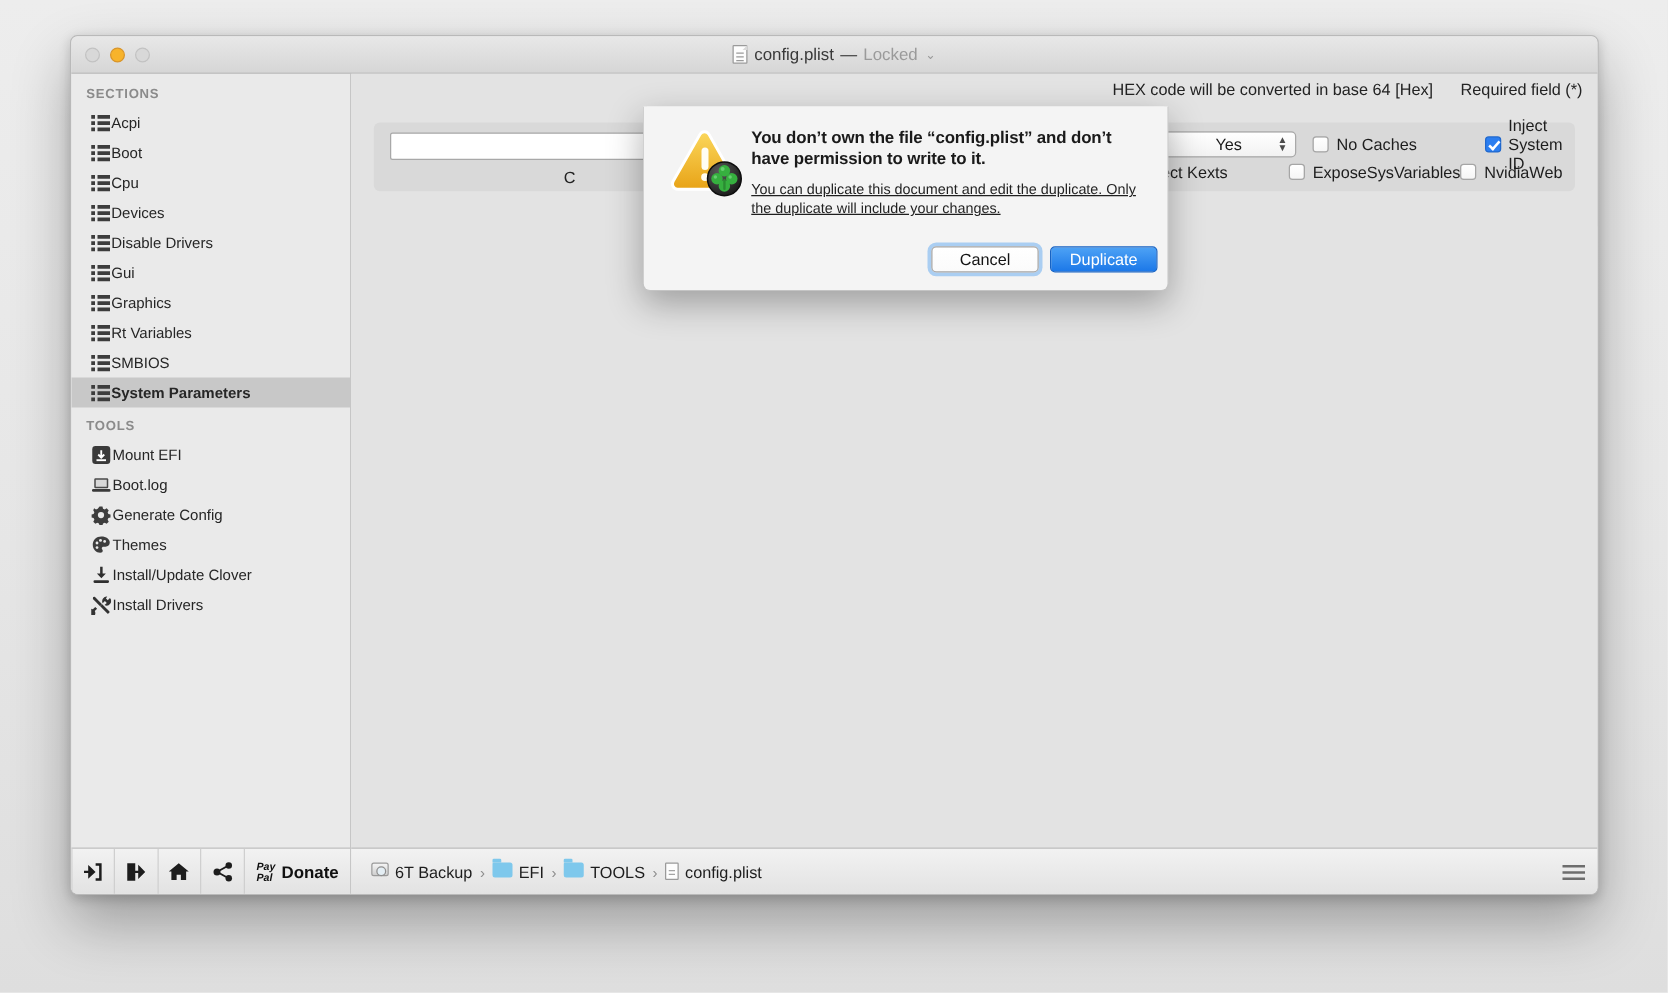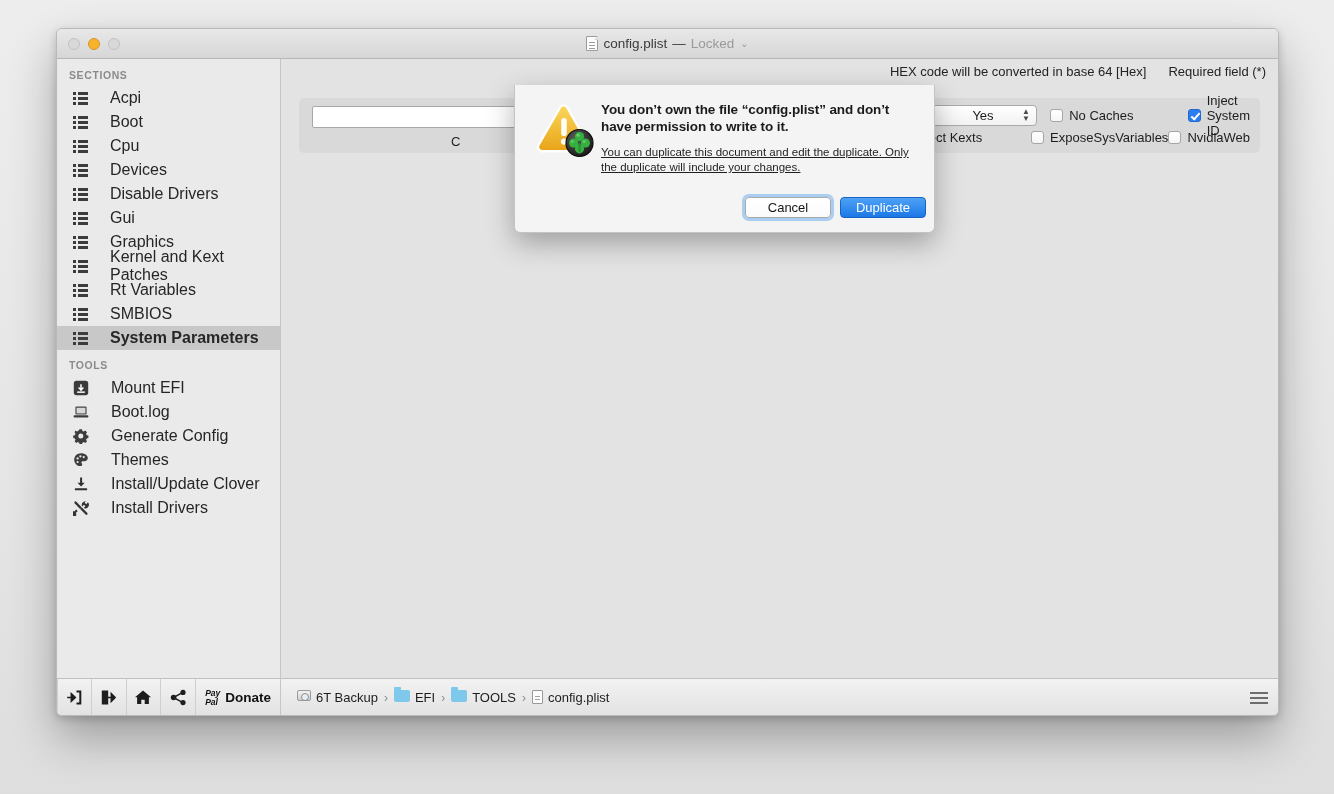--- a/index.html
+++ b/index.html
@@ -110,22 +110,22 @@
     font-weight: bold;
     letter-spacing: 0.6px;
     color: #8b8b8b;
     padding: 3px 0 5px 12px;
   }
   .side-row {
     display: flex;
     align-items: center;
     height: 24px;
     padding-left: 16px;
-    gap: 22px;
-    font-size: 16px;
+    gap: 1px;
+    font-size: 12px;
     color: #262626;
   }
   .side-row.selected {
     background: #c8c8c8;
     font-weight: bold;
   }
 
   
   .ico-list {
     width: 15px; height: 13px;
@@ -496,28 +496,20 @@
                 </span>
                 <span>Gui</span>
               </div>
               <div class="side-row">
                 <span class="ico-list">
                   <i></i>
                   <i></i>
                   <i></i>
                 </span>
                 <span>Graphics</span>
-              </div>
-              <div class="side-row">
-                <span class="ico-list">
-                  <i></i>
-                  <i></i>
-                  <i></i>
-                </span>
-                <span>Kernel and Kext Patches</span>
               </div>
               <div class="side-row">
                 <span class="ico-list">
                   <i></i>
                   <i></i>
                   <i></i>
                 </span>
                 <span>Rt Variables</span>
               </div>
               <div class="side-row">

